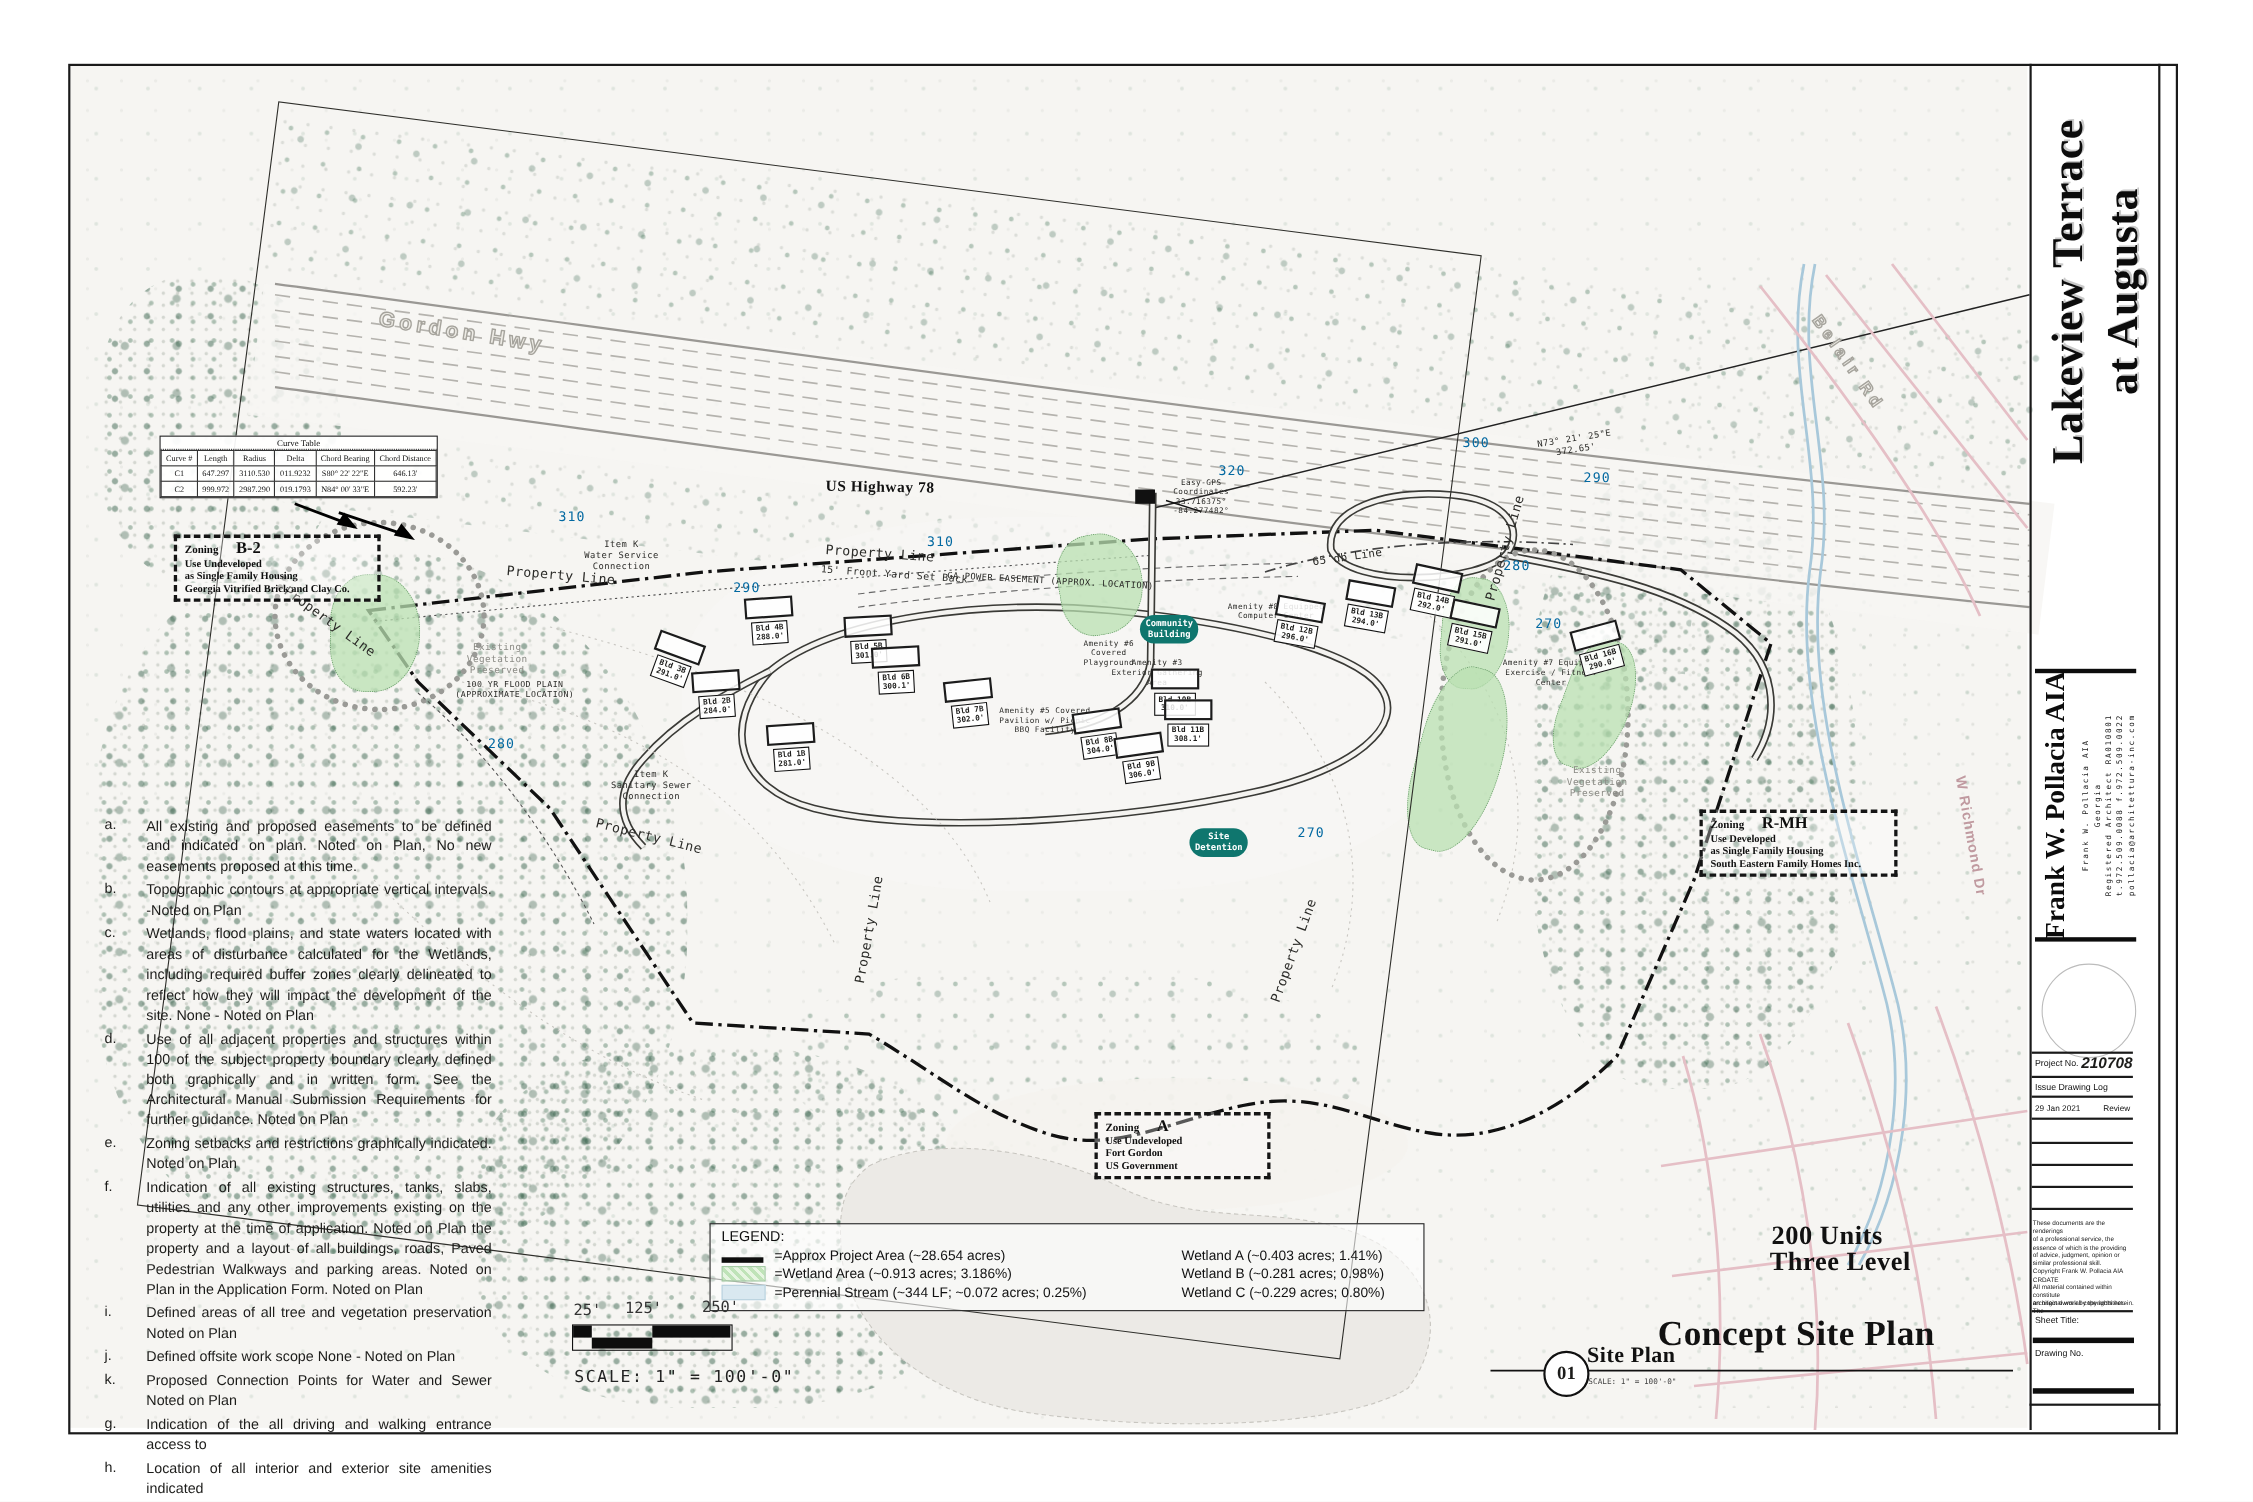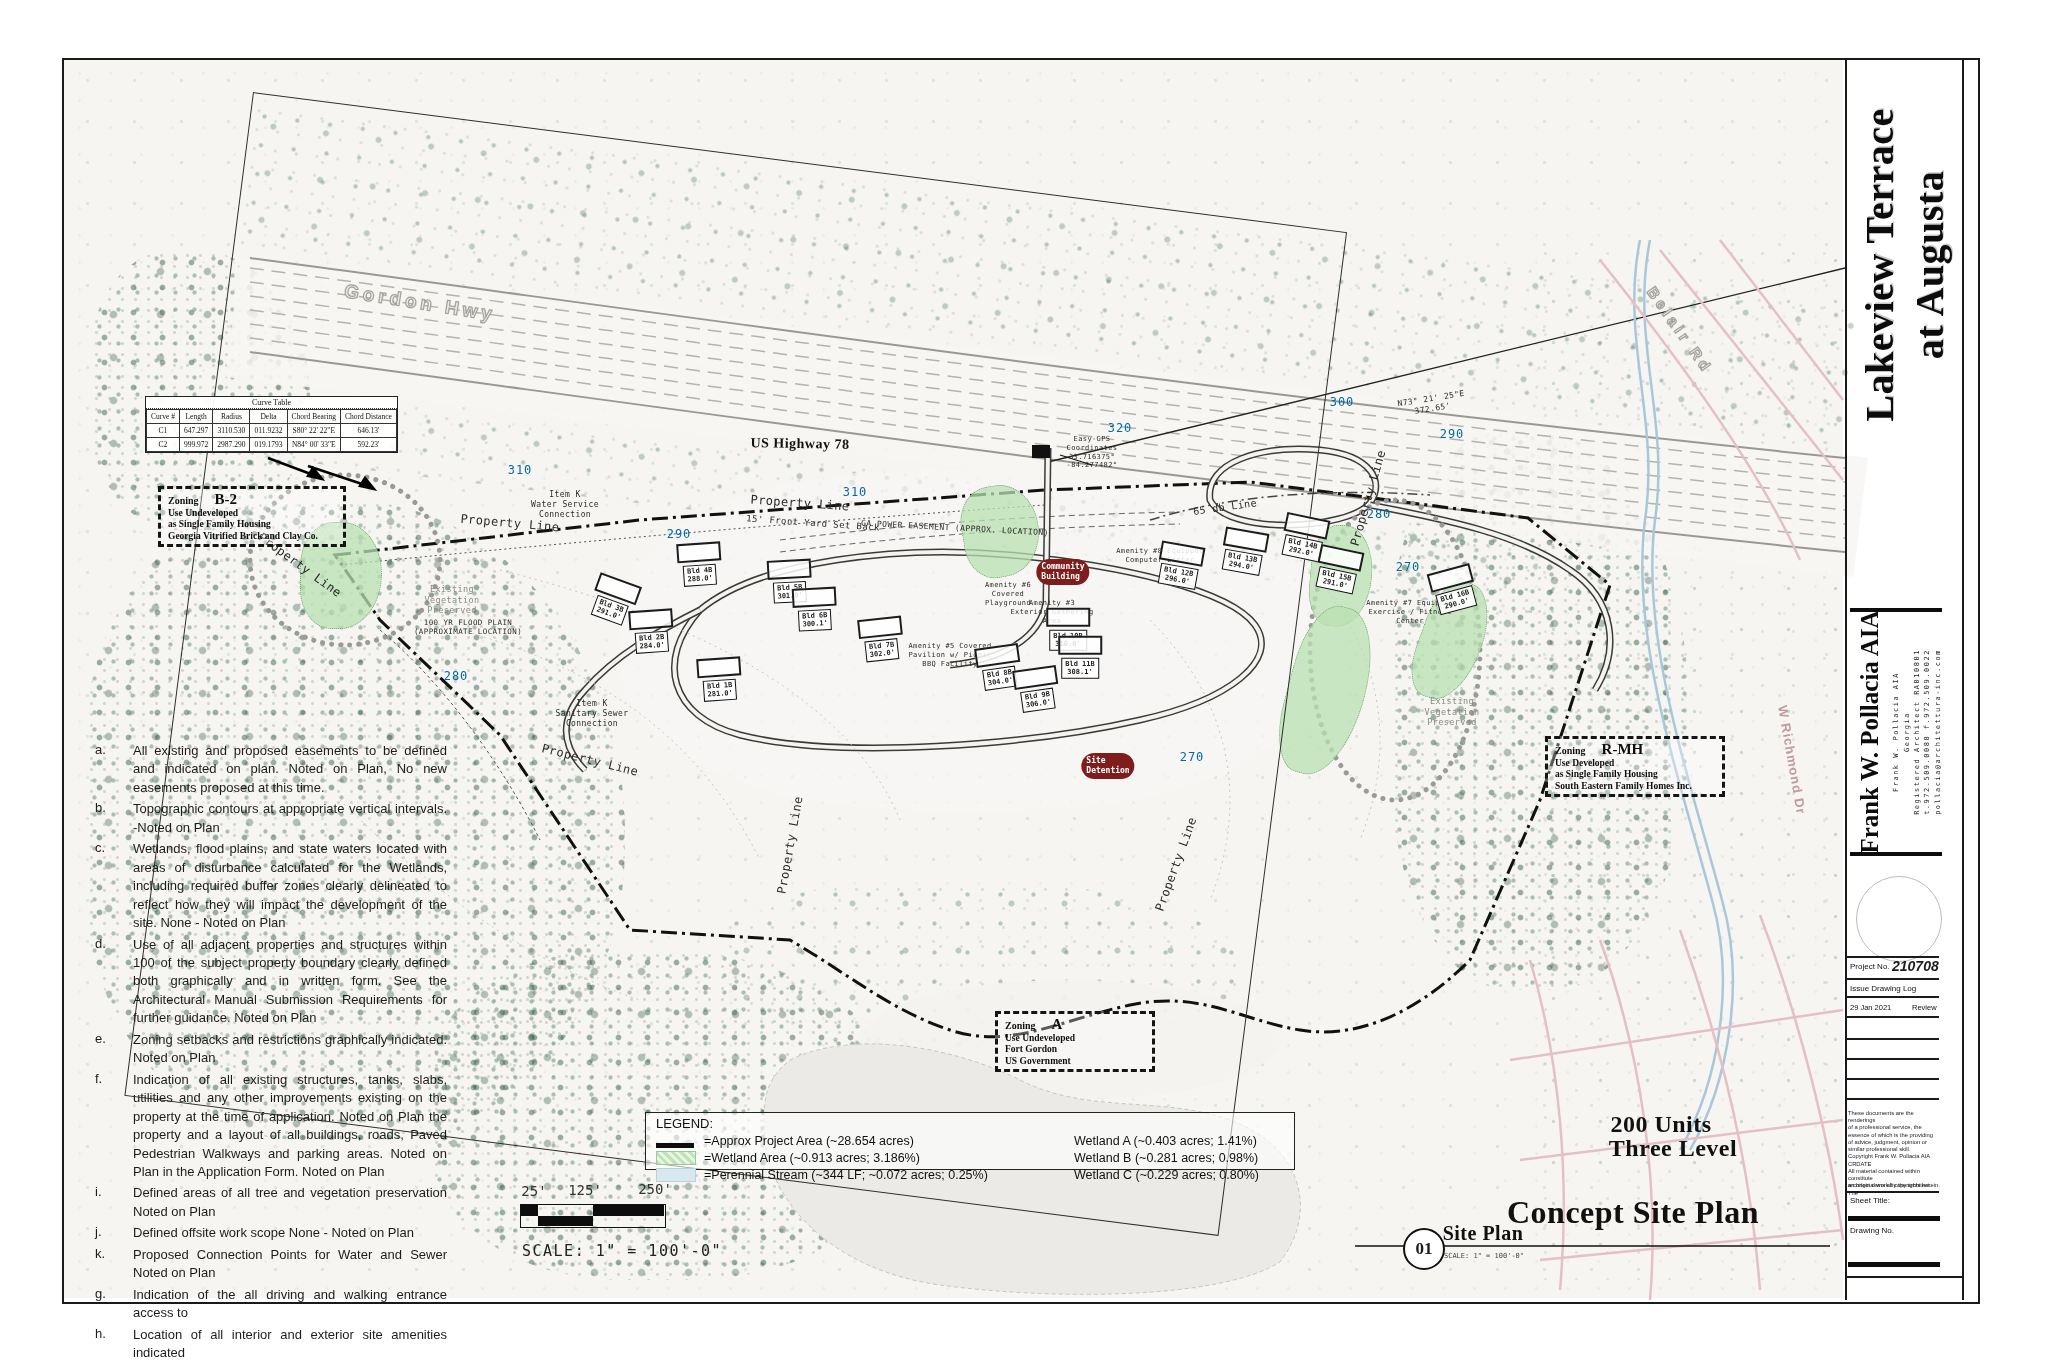--- a/index.html
+++ b/index.html
@@ -59,36 +59,36 @@
   .outline{font-family:"Liberation Sans",sans-serif;font-weight:bold;color:#edebe5;
            -webkit-text-stroke:1.2px #a5a39c;text-shadow:0 0 1px #a5a39c;letter-spacing:4px;}
   .pinkroad{font-family:"Liberation Sans",sans-serif;font-weight:bold;color:#c09aa0;letter-spacing:1px;}
   .serifbold{font-family:"Liberation Serif",serif;font-weight:bold;color:#111;letter-spacing:.5px;}
   
   .bld{position:absolute;transform:translate(-50%,-50%);text-align:center;}
   .bld .fp{position:absolute;left:50%;top:-22px;transform:translateX(-50%);width:40px;height:15px;
            border:2.5px solid #1c1c1c;background:rgba(255,255,255,.85);}
   .bld .lb{position:relative;border:1.5px solid #111;background:rgba(255,255,255,.92);
            font:bold 7px "DejaVu Sans Mono",monospace;padding:1px 3px;line-height:1.18;}
-  .blackbox{position:absolute;transform:translate(-50%,-50%);background:#7f1d1d;color:#fff;
-            font:bold 8px "DejaVu Sans Mono",monospace;text-align:left;padding:3px 5px;line-height:1.25;border-radius:13px;}
+  .blackbox{position:absolute;transform:translate(-50%,-50%);background:#0f766e;color:#fff;
+            font:bold 8px "DejaVu Sans Mono",monospace;text-align:center;padding:3px 5px;line-height:1.25;border-radius:13px;}
   
   .zbox{position:absolute;border:3px dashed #151515;background:rgba(255,255,255,.3);
         padding:2px 7px;font-family:"Liberation Serif",serif;font-weight:bold;color:#0e0e0e;}
   .zr1{display:flex;align-items:baseline;gap:16px;font-size:10px;}
   .zcode{font-size:15px;}
   .zl{font-size:9.5px;line-height:1.2;white-space:nowrap;}
   
   .ctable{left:145px;top:396px;background:rgba(255,255,255,.93);border:1.3px solid #222;
           font-family:Liberation Serif, serif;font-size:7.5px;color:#111;}
   .ctable table{border-collapse:collapse;}
   .ctable th,.ctable td{border:1px solid #333;padding:2px 4px;text-align:center;font-weight:normal;white-space:nowrap;}
   .ctable .ttl{border-bottom:1px dotted #333;text-align:center;padding:1px 0;font-size:8px;}
   
-  .legend{left:645px;top:1112px;width:650px;height:58px;border:1.5px solid #222;
+  .legend{left:645px;top:1112px;width:650px;height:80px;border:1.5px solid #222;
           background:rgba(255,255,255,.6);padding:3px 10px;box-sizing:border-box;}
   .legend .lt{font-size:13px;color:#111;}
   .lrow{display:flex;align-items:flex-end;height:17px;gap:8px;}
   .lsw{width:40px;flex:none;display:flex;align-items:center;}
   .lsw .lswline{width:38px;height:5px;background:#0d0d0d;}
   .lsw .lswwet{width:38px;height:12px;background:repeating-linear-gradient(45deg,#bfe3b8 0 3px,#e7f5e2 3px 6px);border:1px solid #9cc79c;}
   .lsw .lswstr{width:38px;height:12px;background:#d9e8f0;border:1px solid #b9d2de;}
   .llabel{font-size:12.5px;color:#111;white-space:nowrap;}
   .lwetcol{position:absolute;left:428px;top:20px;}
   .lw{font-size:12.5px;line-height:17px;color:#111;white-space:nowrap;}

